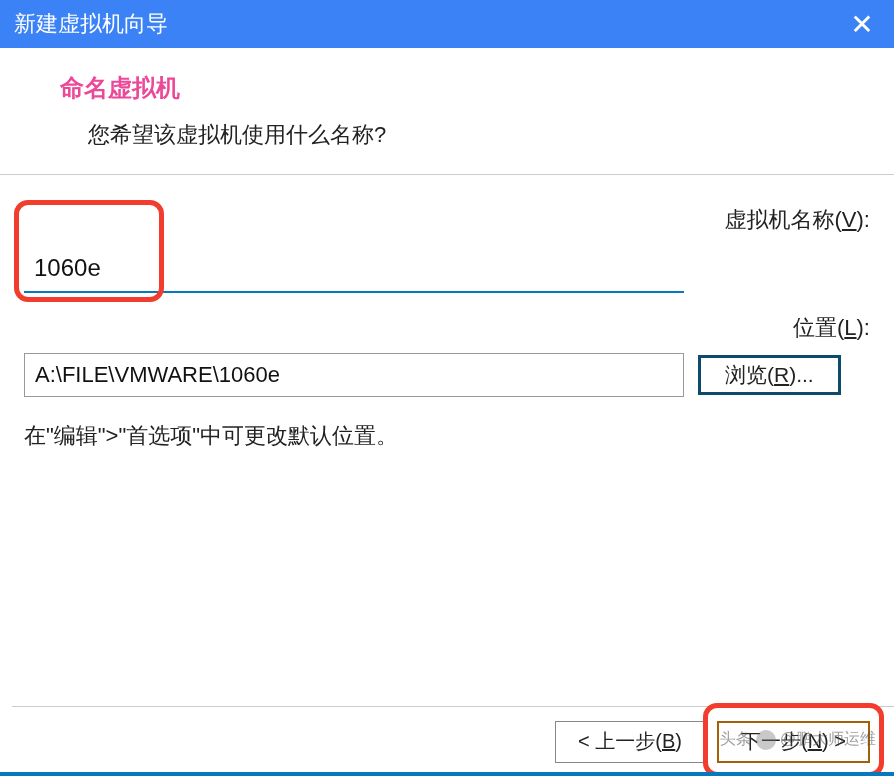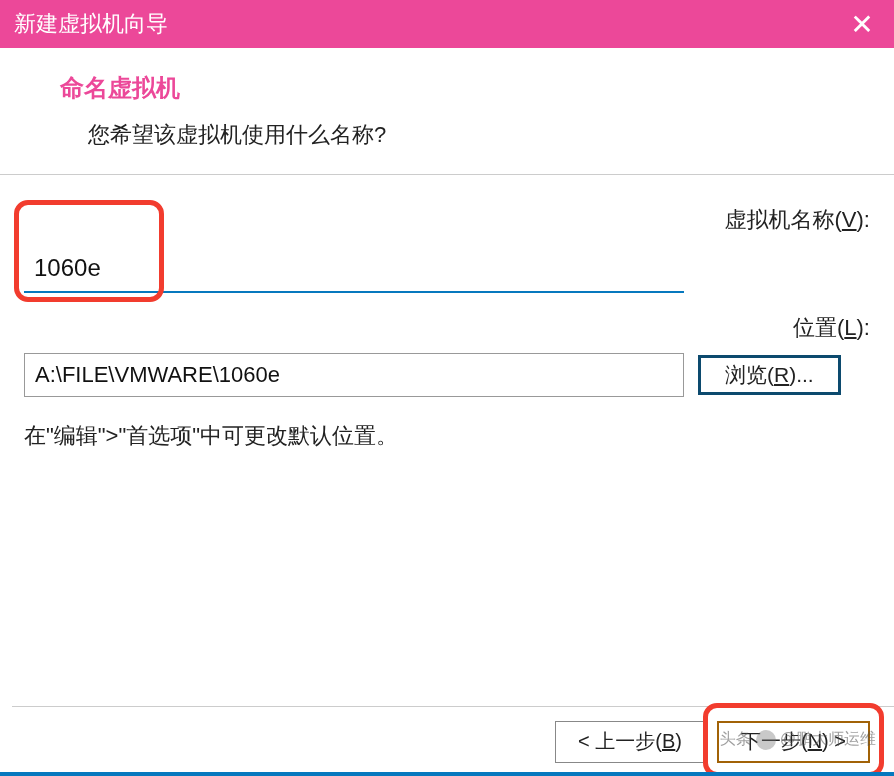--- a/index.html
+++ b/index.html
@@ -9,21 +9,21 @@
     }
     body {
       font-family: "Microsoft YaHei", "SimSun", sans-serif;
       background: #fff;
       width: 894px;
       height: 776px;
       overflow: hidden;
       position: relative;
     }
     .titlebar {
-      background: #ec4899;
+      background: #3b82f6;
       color: #fff;
       height: 48px;
       display: flex;
       align-items: center;
       justify-content: space-between;
       padding: 0 16px 0 14px;
       font-size: 22px;
     }
     .titlebar-title {
       font-weight: 400;

